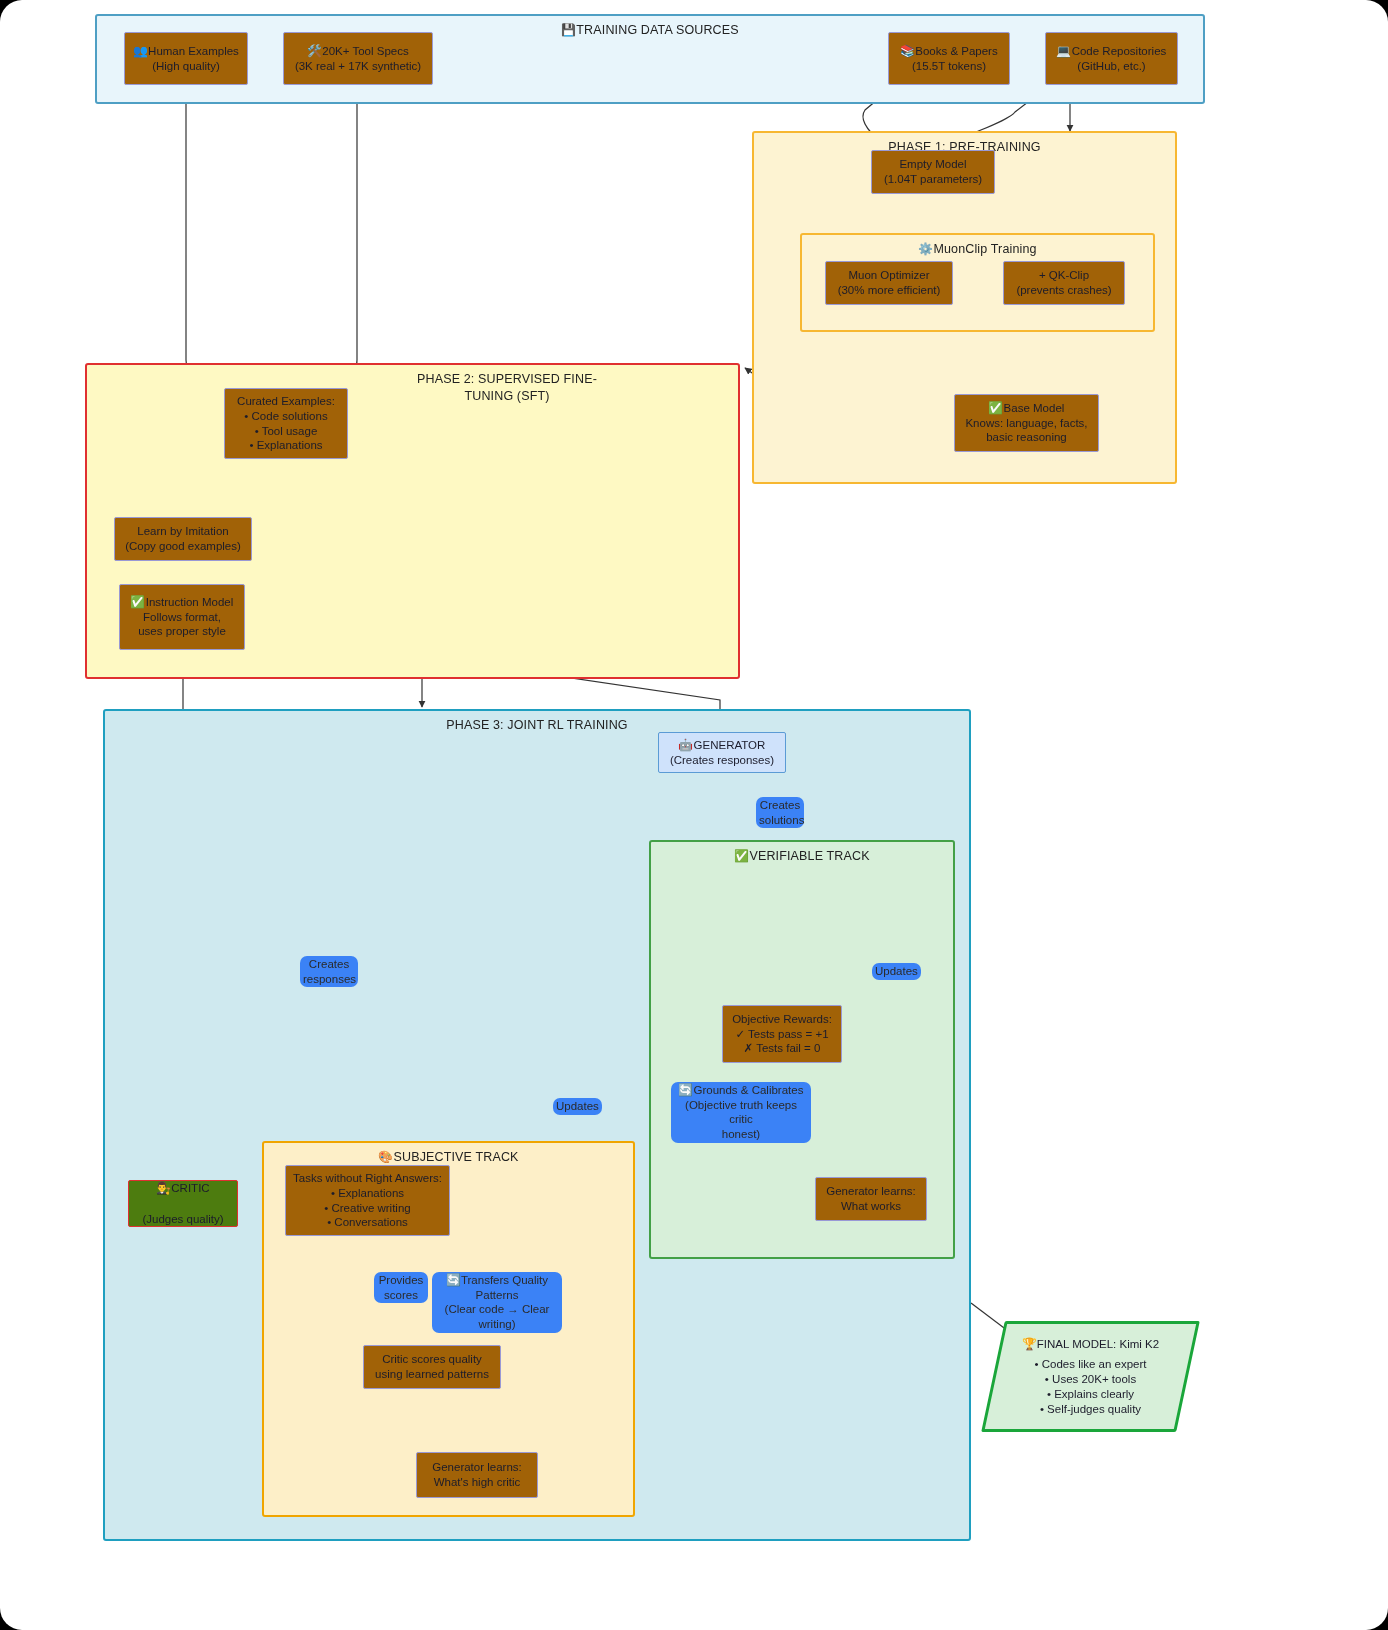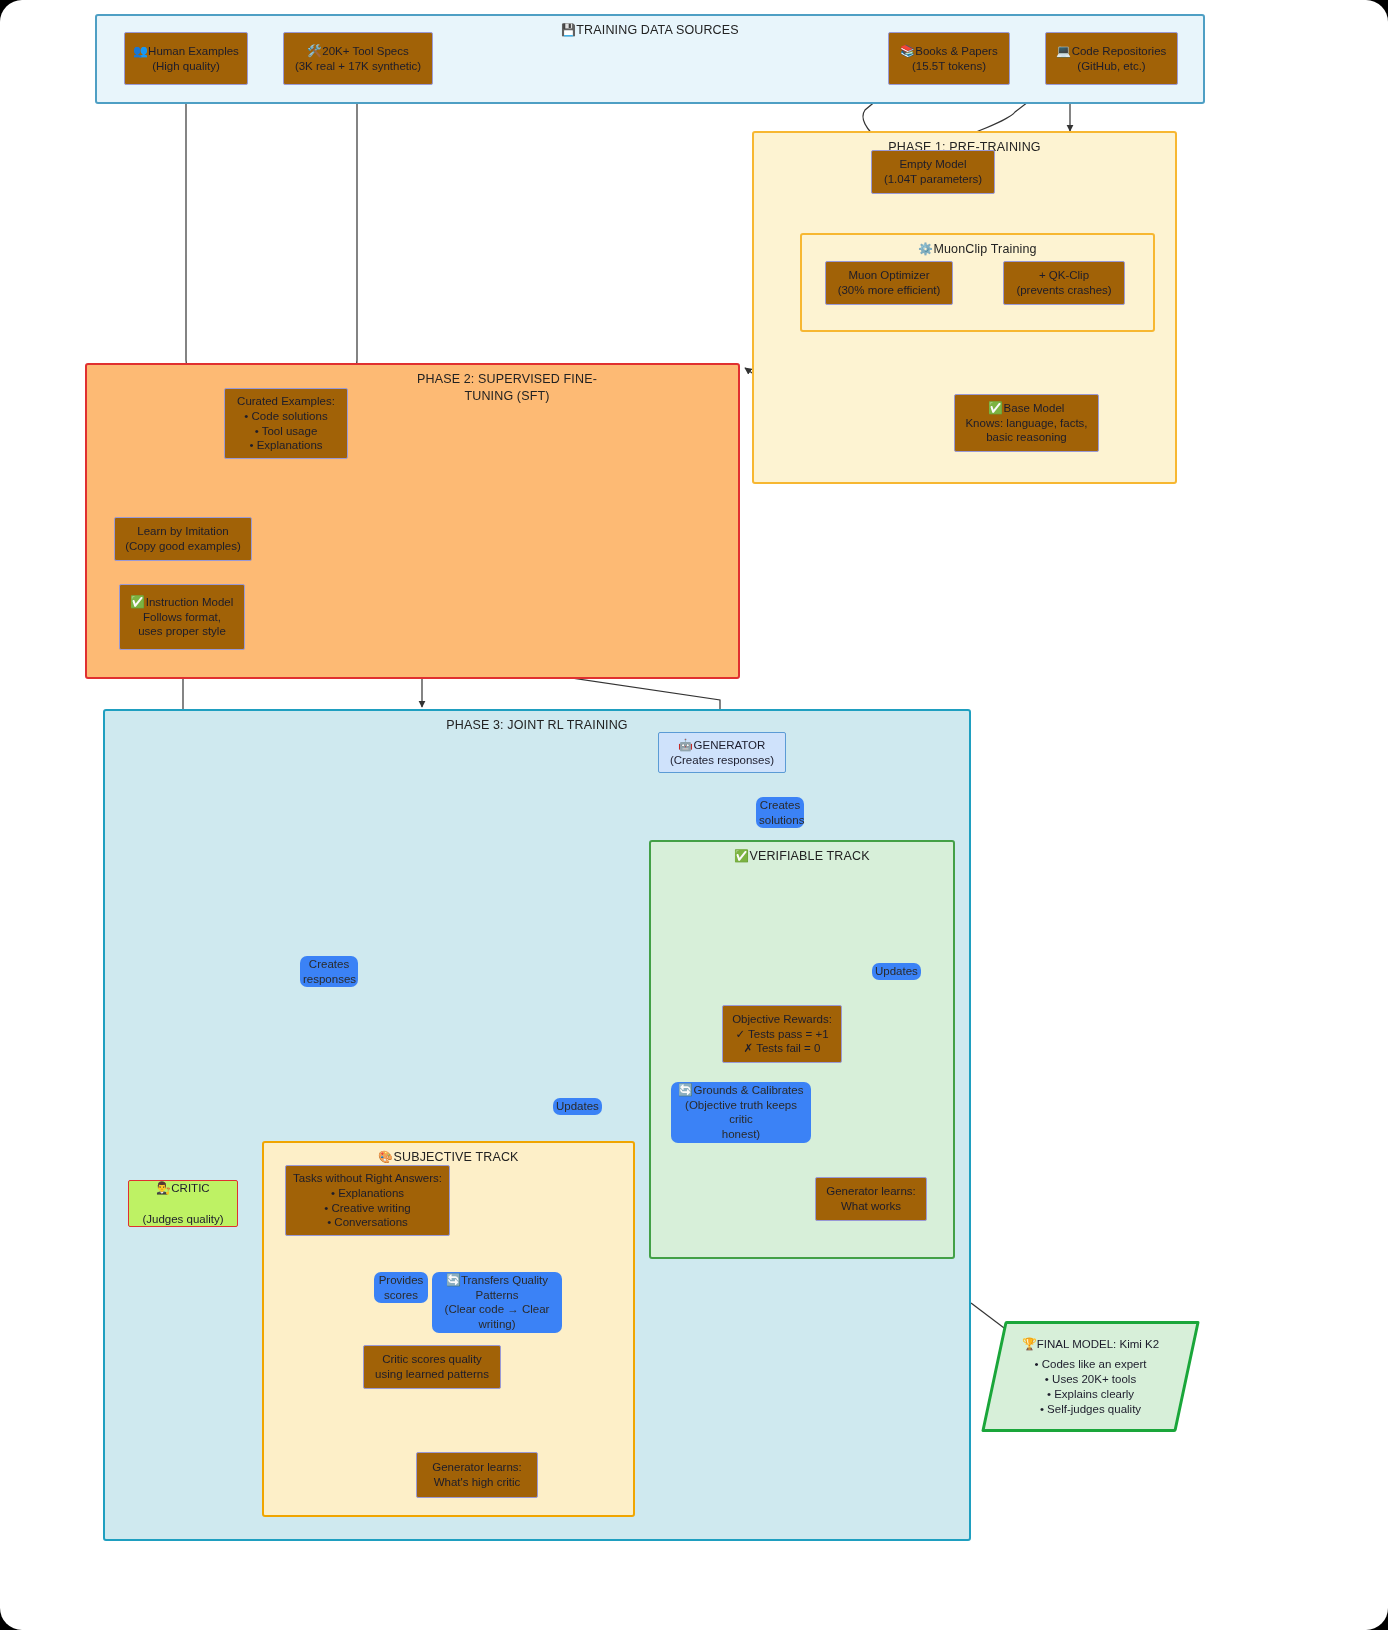--- a/index.html
+++ b/index.html
@@ -37,21 +37,21 @@
     color: #222;
     letter-spacing: .15px;
     line-height: 16px;
     pointer-events: none;
   }
   .cluster-title.two-line { line-height: 17px; }
 
   #cluster-sources { left: 95px;  top: 14px;   width: 1110px; height: 90px;  background:#e8f5fb; border-color:#4e9fc4; }
   #cluster-phase1  { left: 752px; top: 131px;  width: 425px;  height: 353px; background:#fdf3d2; border-color:#f7b731; }
   #cluster-muon    { left: 800px; top: 233px;  width: 355px;  height: 99px;  background:#fdf3d2; border-color:#f7b731; }
-  #cluster-phase2  { left: 85px;  top: 363px;  width: 655px;  height: 316px; background:#fdba74; border-color:#e03030; }
+  #cluster-phase2  { left: 85px;  top: 363px;  width: 655px;  height: 316px; background:#fef9c3; border-color:#e03030; }
   #cluster-phase3  { left: 103px; top: 709px;  width: 868px;  height: 832px; background:#cfe9ef; border-color:#1f9fc0; }
   #cluster-verif   { left: 649px; top: 840px;  width: 306px;  height: 419px; background:#d7efd9; border-color:#43a047; }
   #cluster-subj    { left: 262px; top: 1141px; width: 373px;  height: 376px; background:#fdefc8; border-color:#f0a500; }
 
   
   .node {
     position: absolute;
     background: #a16207;
     border: 1px solid #9999d6;
     border-radius: 2px;
@@ -60,21 +60,21 @@
     align-items: center;
     justify-content: center;
     text-align: center;
     font-size: 11.5px;
     line-height: 14.7px;
     color: #1c1c2b;
     padding: 4px 6px;
   }
   .node .ln { display:block; white-space: nowrap; }
   .node.gen { background:#cfe2fb; border-color:#5b9bd5; }
-  .node.critic { background:#bef264; border-color:#e03030;gap:16px; }
+  .node.critic { background:#4d7c0f; border-color:#e03030;gap:16px; }
 
   
   #node-final {
     position: absolute;
     left: 993px; top: 1321px;
     width: 195px; height: 111px;
   }
   #node-final .para {
     position: absolute; inset: 0;
     background: #d7efd9;

